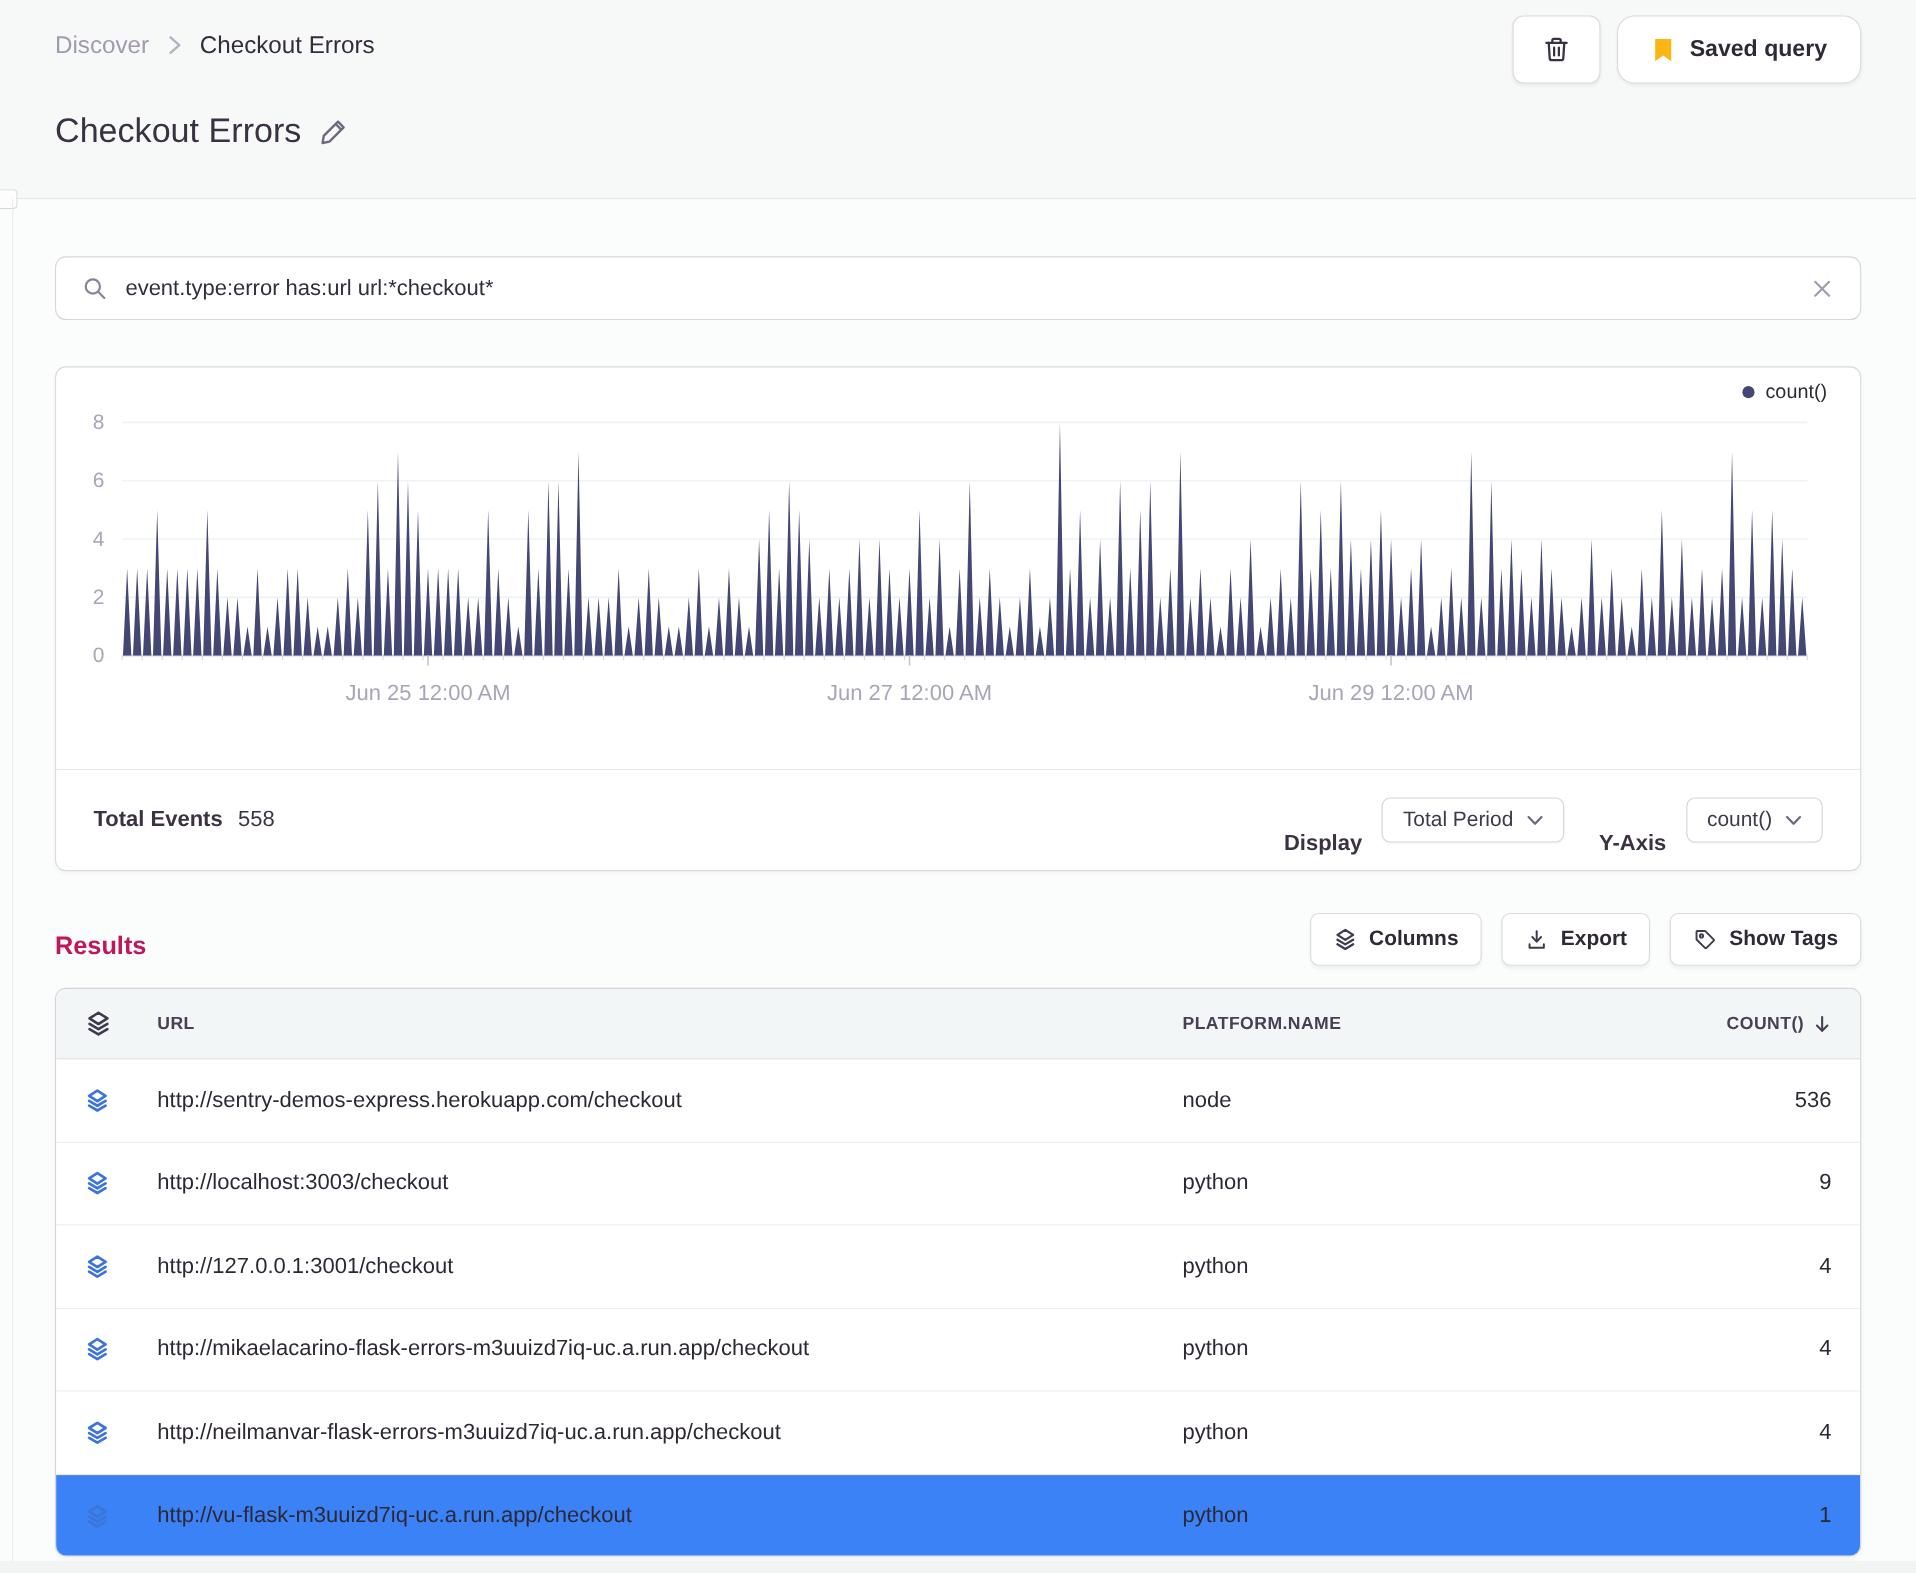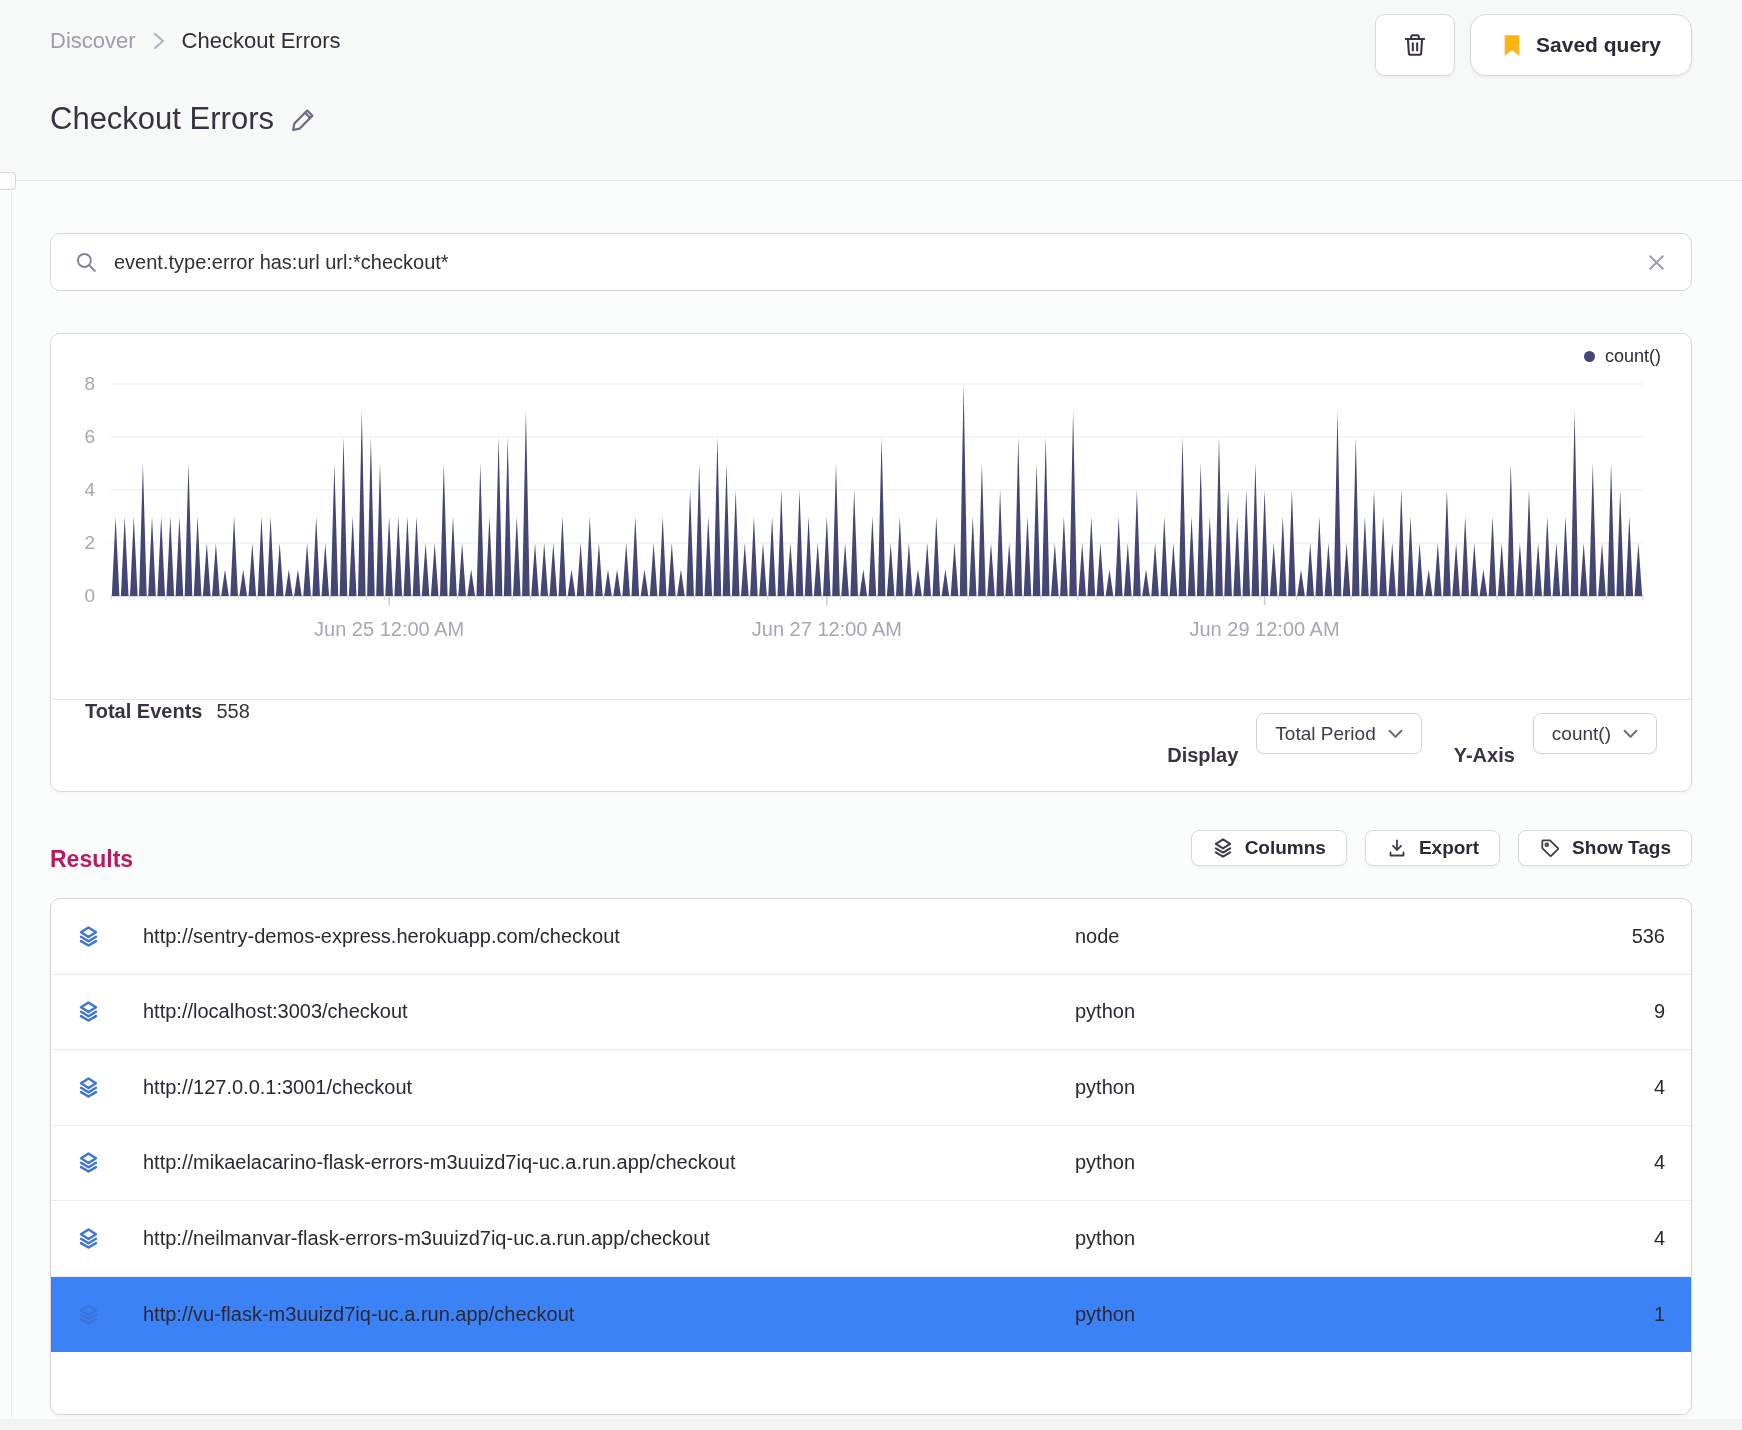--- a/index.html
+++ b/index.html
@@ -65,38 +65,38 @@
   .legend{
     position:absolute; top:12px; right:30px;
     display:flex; align-items:center; gap:10px;
     font-size:18px; color:#2f2936; font-weight:500; cursor:pointer;
   }
   .legend-dot{ width:11px; height:11px; border-radius:50%; background:#444674; }
   #chart-svg{ position:absolute; left:0; top:30px; }
   .chart-footer{
     position:absolute; left:0; right:0; bottom:0; height:92px;
     border-top:1px solid #e7e4eb;
-    display:flex; align-items:flex-start; padding:0 34px;
+    display:flex; align-items:center; padding:12px 34px;
   }
   .total-label{ font-size:20px; font-weight:700; color:#3a3242; }
   .total-value{ font-size:20px; color:#3a3242; margin-left:14px; }
   .footer-right{ margin-left:auto; display:flex; align-items:center; gap:18px; }
   .footer-lbl{ font-size:20px; font-weight:700; color:#3a3242;margin-top:44px; }
   .dropdown{
     background:#fff; border:1px solid #d6d2dc; border-radius:8px;
     height:41px; padding:0 18px; display:flex; align-items:center; gap:12px;
     font-size:19px; color:#3f3849; cursor:pointer; box-shadow:0 1px 2px rgba(45,39,54,.04);
   }
   .chev{ display:flex; color:#6f6880; }
 
   
   .results-title{ position:absolute; left:50px; top:846px; font-size:23px; font-weight:700; color:#be185d; }
   .results-actions{ position:absolute; top:830px; right:50px; display:flex; gap:18px; }
   .small-btn{
-    position:static; height:36px; padding:16px 20px;
+    position:static; height:48px; padding:16px 20px;
     background:#fff; border:1px solid #dcd8e2; border-radius:8px;
     display:flex; align-items:center; gap:11px;
     font-size:19px; font-weight:700; color:#2f2936; cursor:pointer;
     box-shadow:0 2px 3px rgba(45,39,54,.05);
   }
   .small-btn .bicon{ display:flex; color:#3f3a4c; }
 
   
   .table-card{
     position:absolute; left:50px; top:898px; width:1642px; height:517px;
@@ -266,20 +266,40 @@
       <svg width="22" height="22" viewBox="0 0 20 20" fill="none" stroke="currentColor" stroke-width="1.6" stroke-linejoin="round">
         <path d="M3 3.6c0-.3.3-.6.6-.6h6.2c.2 0 .3.07.45.2l7 7c.25.25.25.6 0 .85l-6.2 6.2a.6.6 0 0 1-.85 0l-7-7A.64.64 0 0 1 3 9.8z"></path>
         <circle cx="7.1" cy="7.1" r="1.3"></circle>
       </svg>
     </span>
     <span>Show Tags</span>
   </button>
 </div>
 
 <div class="table-card">
+  <div class="thead">
+    <span class="hcell stack-dark">
+      <svg width="25" height="25" viewBox="0 0 16 16" fill="none" stroke="currentColor" stroke-width="1.5" stroke-linecap="round" stroke-linejoin="round">
+        <path d="M8 1.7L13.2 5 8 8.3 2.8 5z"></path>
+          <path d="M2.8 8.2L8 11.3l5.2-3.1"></path>
+          <path d="M2.8 11.2L8 14.3l5.2-3.1"></path>
+      </svg>
+    </span>
+    <span class="hcell">URL</span>
+    <span class="hcell">PLATFORM.NAME</span>
+    <span class="hcell col-right">
+      <span>COUNT()</span>
+      <span style="display:flex">
+        <svg width="17" height="18" viewBox="0 0 16 17" fill="none" stroke="currentColor" stroke-width="1.8" stroke-linecap="round" stroke-linejoin="round">
+            <path d="M8 2.5v11.5"></path>
+            <path d="M3.5 9.8L8 14.3l4.5-4.5"></path>
+          </svg>
+      </span>
+    </span>
+  </div>
   <div id="table-body">
   <div class="trow">
     <span>
           <button class="row-stack">
       <svg width="23" height="23" viewBox="0 0 16 16" fill="none" stroke="currentColor" stroke-width="1.7" stroke-linecap="round" stroke-linejoin="round">
         <path d="M8 1.7L13.2 5 8 8.3 2.8 5z"></path>
               <path d="M2.8 8.2L8 11.3l5.2-3.1"></path>
               <path d="M2.8 11.2L8 14.3l5.2-3.1"></path>
       </svg>
     </button>

